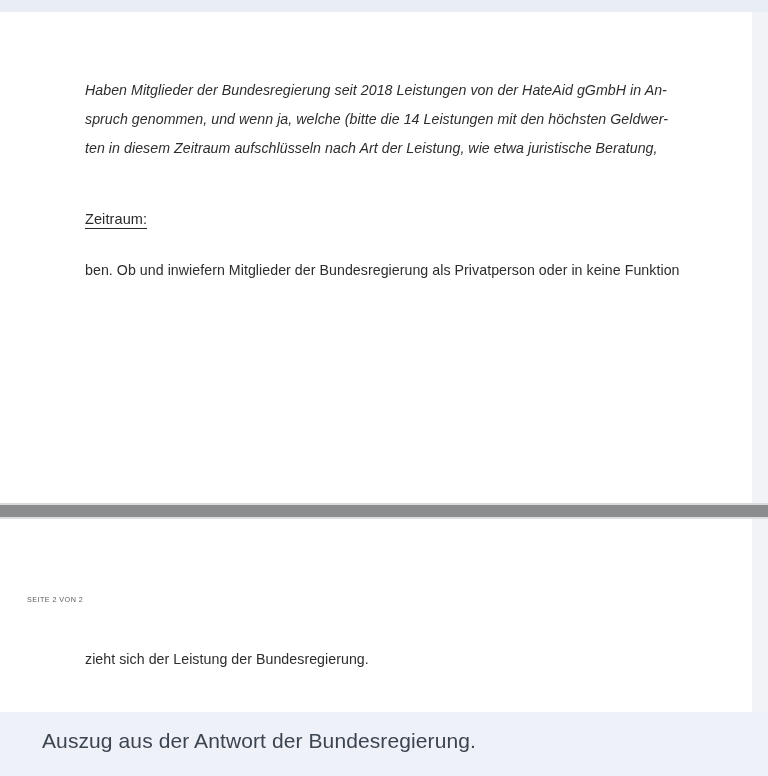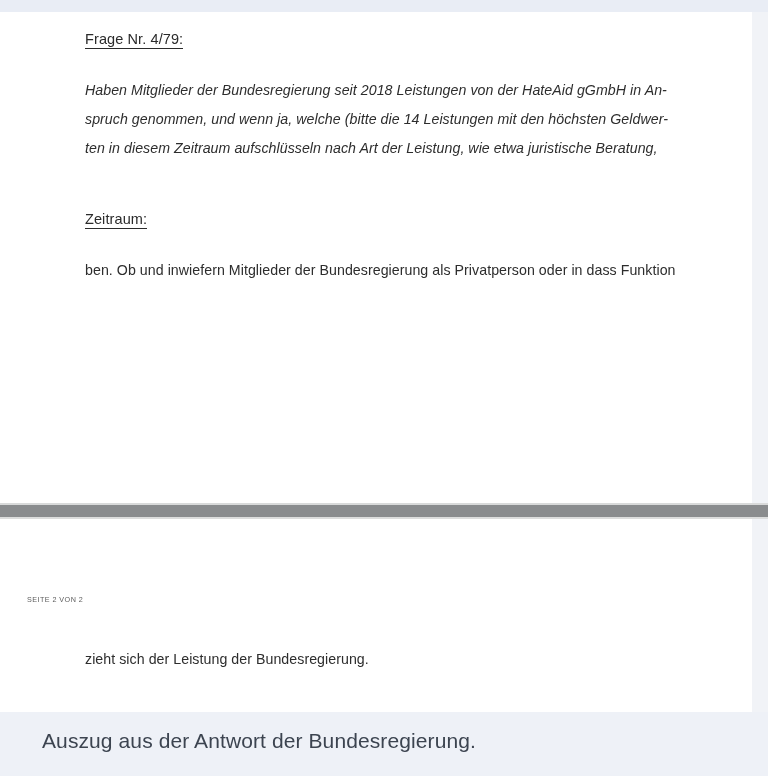--- a/index.html
+++ b/index.html
@@ -154,39 +154,36 @@
 </head>
 <body>
 
 <div class="screenshot">
 
   <div class="top-strip"></div>
   <div class="right-gutter"></div>
 
   <div class="doc doc-page-one">
 
-    <div class="doc-inner" style="top: 18px;">
-      <span class="scan-heading">Frage Nr. 4/79:</span>
-    </div>
 
     <div class="doc-inner" style="top: 64px;">
       <p class="scan-question">
         <span class="scan-line">Haben Mitglieder der Bundesregierung seit 2018 Leistungen von der HateAid gGmbH in An-</span>
         <span class="scan-line">spruch genommen, und wenn ja, welche (bitte die 14 Leistungen mit den höchsten Geldwer-</span>
         <span class="scan-line">ten in diesem Zeitraum aufschlüsseln nach Art der Leistung, wie etwa juristische Beratung,</span>
       </p>
     </div>
 
     <div class="doc-inner" style="top: 198px;">
       <span class="scan-heading">Zeitraum:</span>
     </div>
 
     <div class="doc-inner" style="top: 244px;">
       <p class="scan-answer">
-        <span class="scan-line">ben. Ob und inwiefern Mitglieder der Bundesregierung als Privatperson oder in dass Funktion</span>
+        <span class="scan-line">ben. Ob und inwiefern Mitglieder der Bundesregierung als Privatperson oder in keine Funktion</span>
       </p>
     </div>
 
   </div>
 
   <div class="page-break"></div>
 
   <div class="doc doc-page-two">
     <div class="doc-inner" style="top: 126px;">
       <p class="scan-answer">

